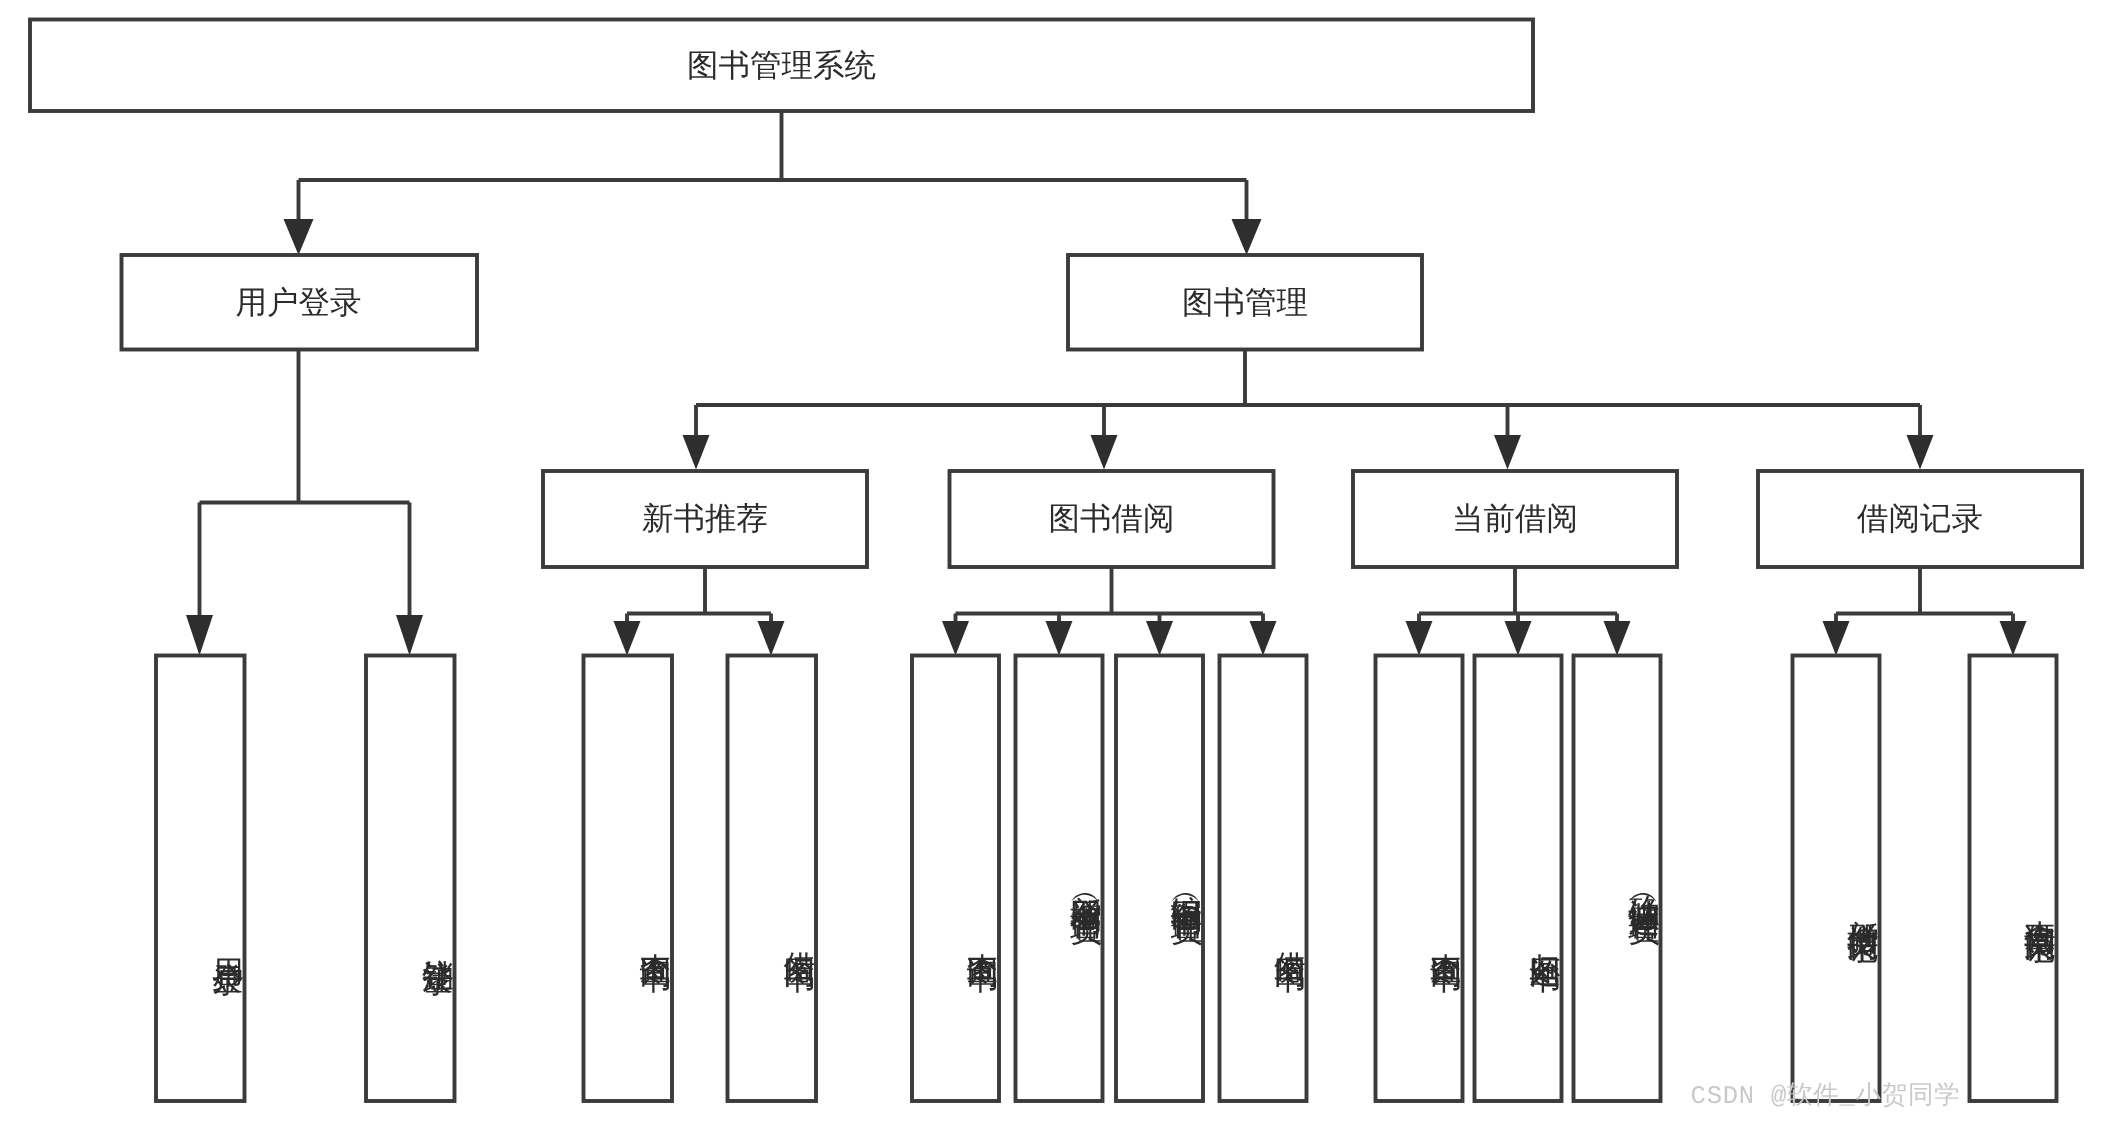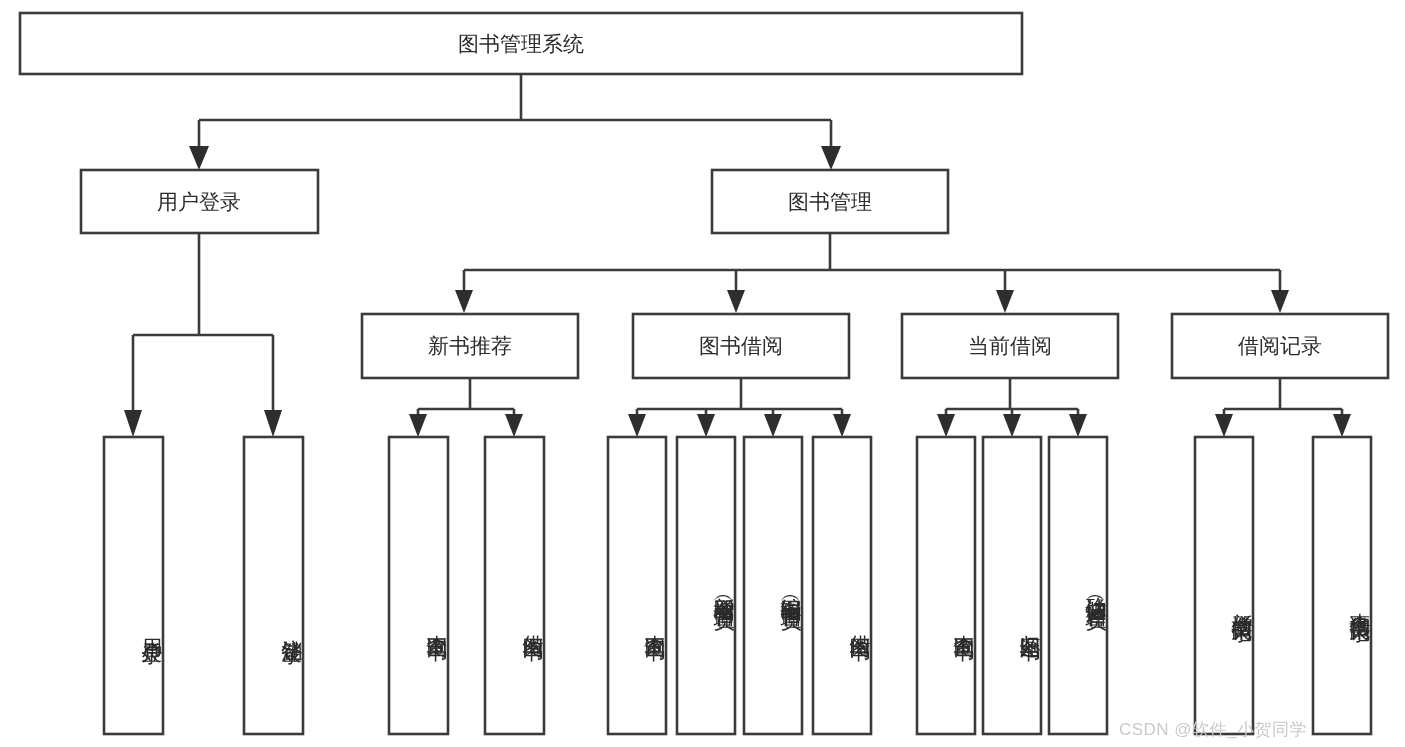--- a/index.html
+++ b/index.html
@@ -61,21 +61,21 @@
     display: flex;
     align-items: flex-start;
     justify-content: center;
     white-space: nowrap;
     pointer-events: none;
   }
   .watermark {
     position: absolute;
     right: 8px;
     bottom: 6px;
-    font-family: Liberation Sans, sans-serif;
+    font-family: Liberation Mono, monospace;
     font-size: 17px;
     color: #c9c9c9;
     white-space: nowrap;
     letter-spacing: 0.5px;
   }
 </style>
 </head>
 <body>
 
 <div id="diagram-root">

